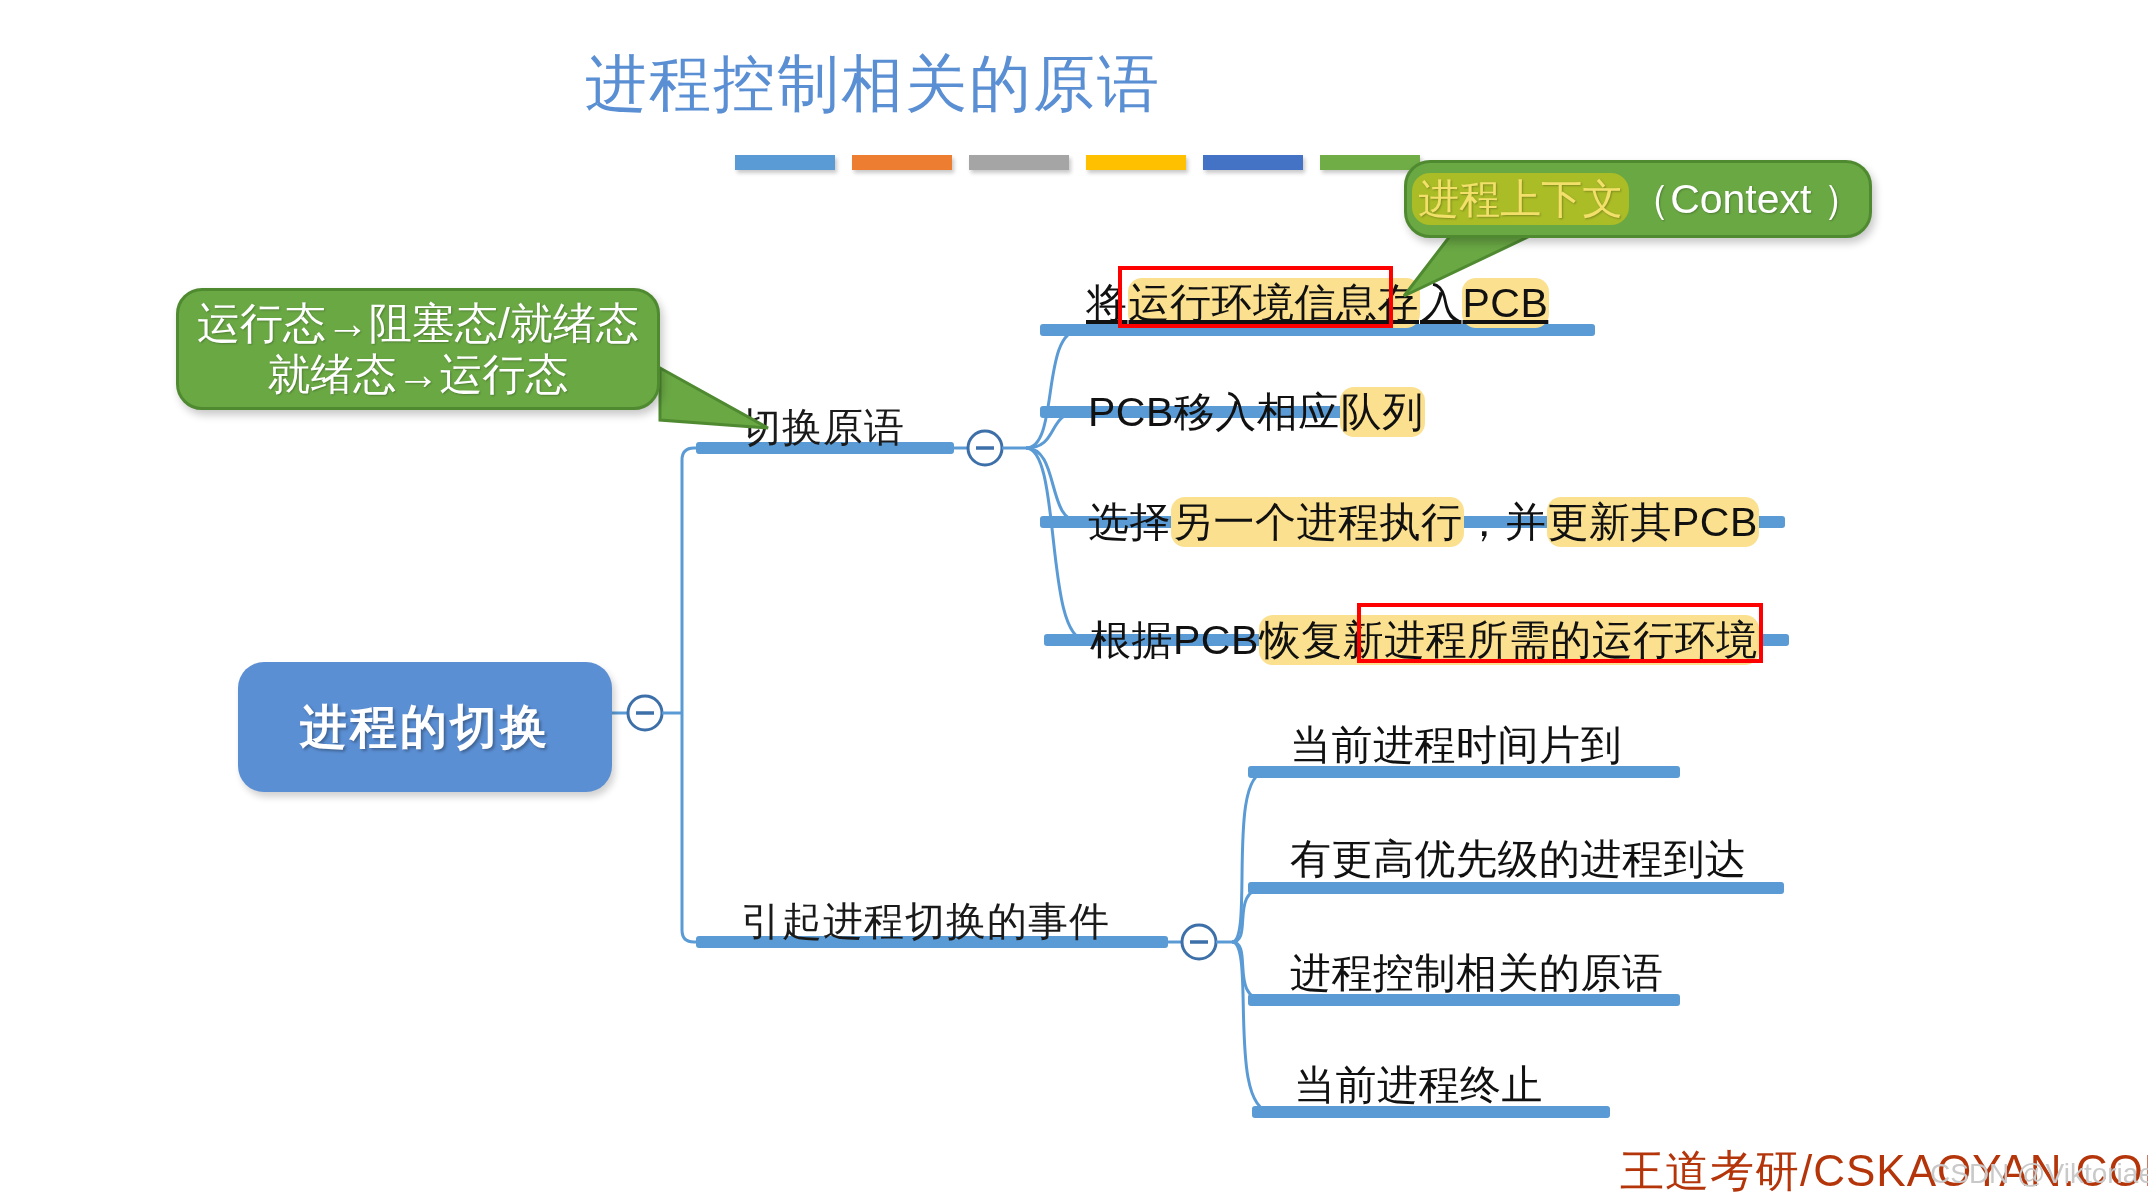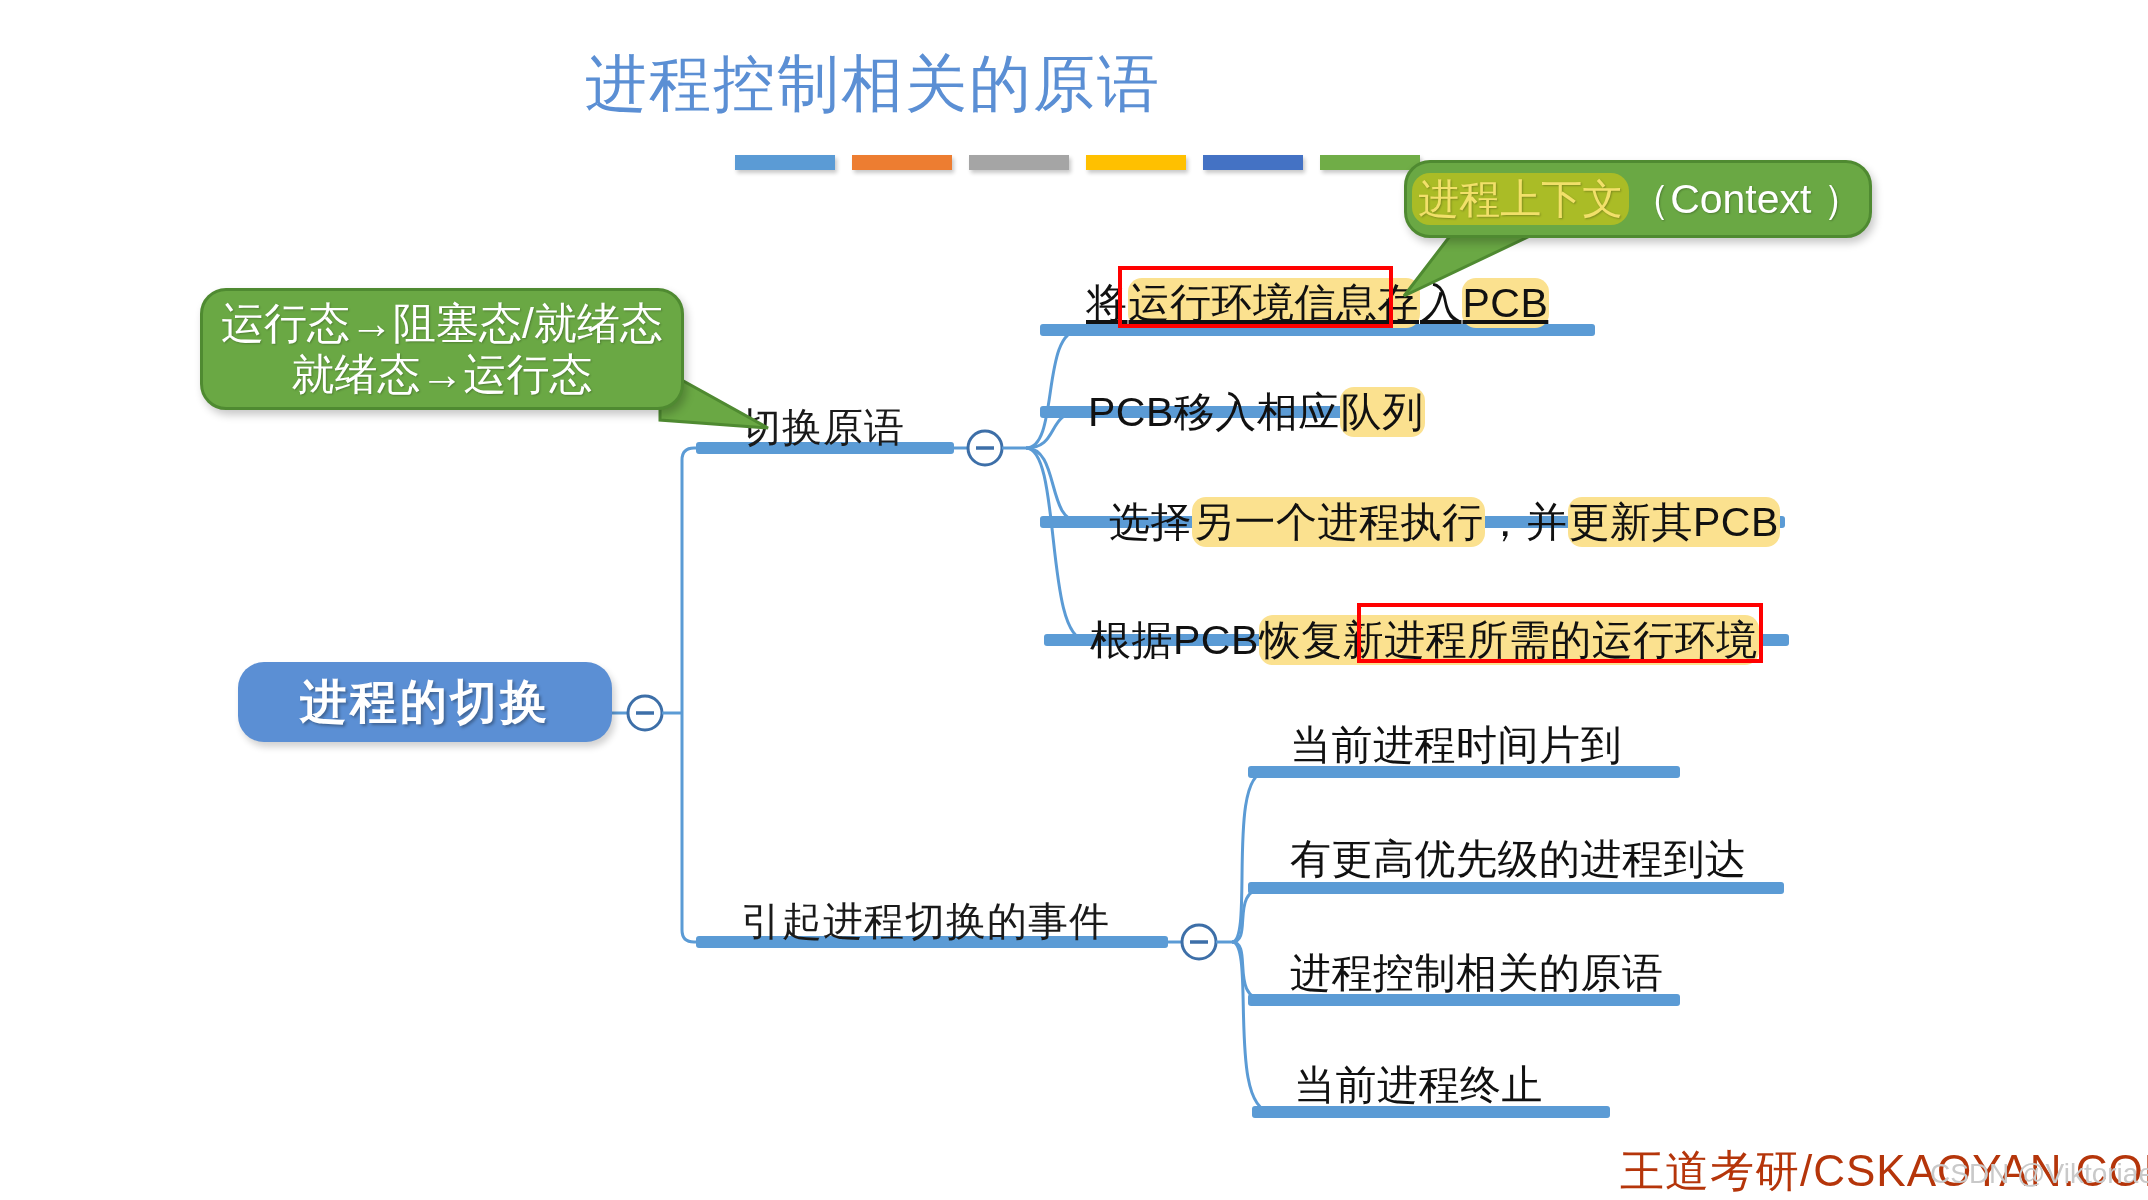--- a/index.html
+++ b/index.html
@@ -56,21 +56,21 @@
     top: 0;
     width: 2148px;
     height: 1200px;
   }
 
   .root-node {
     position: absolute;
     left: 238px;
     top: 662px;
     width: 374px;
-    height: 80px;
+    height: 130px;
     background: #5b8fd4;
     border-radius: 26px;
     box-shadow: 3px 5px 7px rgba(0,0,0,0.18);
     display: flex;
     align-items: center;
     justify-content: center;
   }
   .root-node .root-label {
     color: #ffffff;
     font-size: 47px;
@@ -125,21 +125,21 @@
     color: #ffffff;
   }
   .callout .c-line {
     font-size: 43px;
     line-height: 1.18;
     white-space: nowrap;
     text-shadow: 1px 1px 2px rgba(0,0,0,0.25);
   }
 
   #callout-left {
-    left: 200px;
+    left: 176px;
     top: 288px;
     width: 478px;
     height: 116px;
   }
   #callout-right {
     left: 1404px;
     top: 160px;
     width: 468px;
     height: 78px;
     flex-direction: row;
@@ -247,21 +247,21 @@
 
   <div class="leaf-label" style="left:1086px; top:276px;text-decoration:underline;">
     <span>将</span><span class="hl">运行环境信息存</span><span>入</span><span class="hl">PCB</span>
   </div>
   <div class="red-box" style="left:1118px; top:266px; width:275px; height:62px;"></div>
 
   <div class="leaf-label" style="left:1088px; top:385px;">
     <span>PCB移入相应</span><span class="hl">队列</span>
   </div>
 
-  <div class="leaf-label" style="left:1088px; top:495px;margin-left:21px;">
+  <div class="leaf-label" style="left:1088px; top:495px;">
     <span>选择</span><span class="hl">另一个进程执行</span><span>，并</span><span class="hl">更新其PCB</span>
   </div>
 
   <div class="leaf-label" style="left:1090px; top:613px;">
     <span>根据PCB</span><span class="hl">恢复新进程所需的运行环境</span>
   </div>
   <div class="red-box" style="left:1357px; top:603px; width:406px; height:60px;"></div>
 
   <div class="leaf-label" style="left:1290px; top:718px;">当前进程时间片到</div>
 

